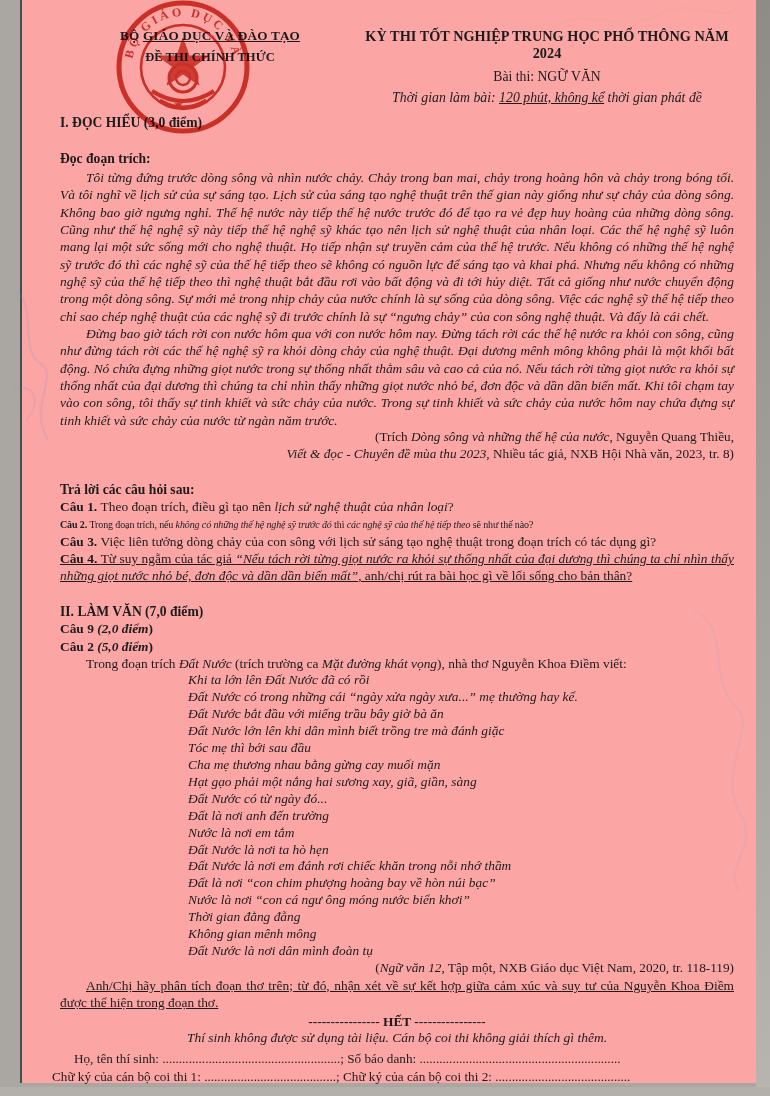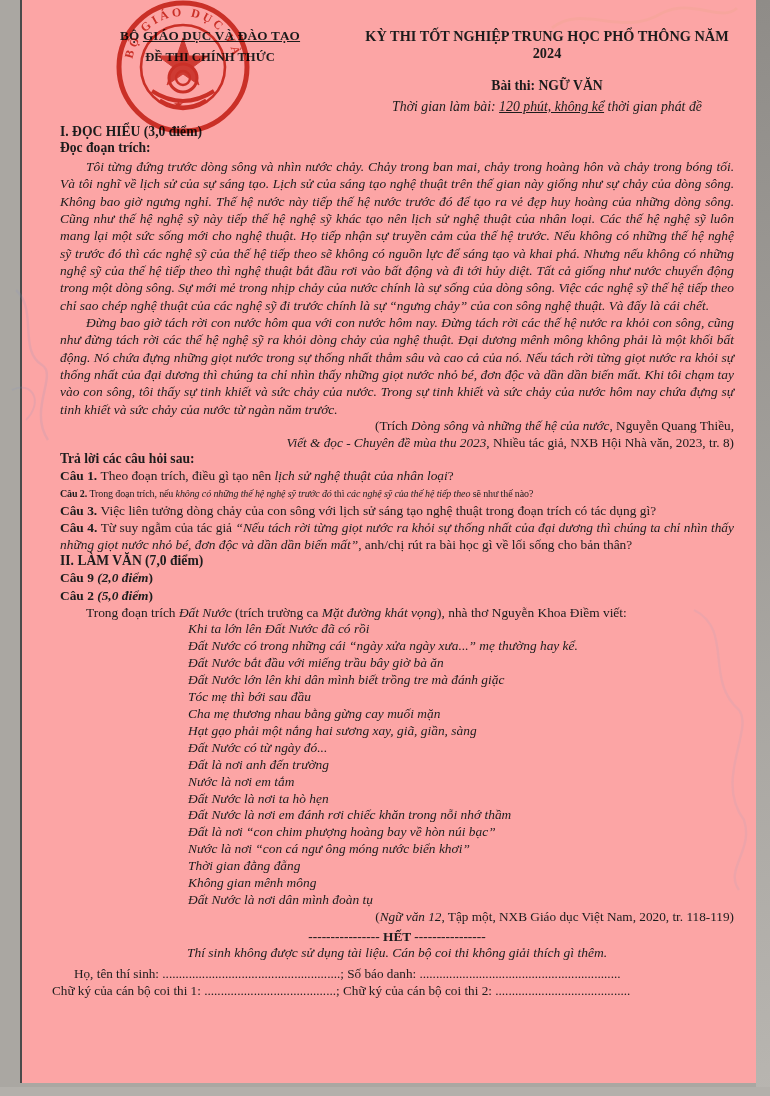--- a/index.html
+++ b/index.html
@@ -11,32 +11,32 @@
   .scan-edge-bottom{position:absolute;left:0;bottom:0;width:100%;height:9px;background:#b3b0ab;}
   .sheet{position:absolute;left:20px;top:0;width:736px;height:1083px;background:#fca5a5;
     border-left:2px solid #4a4a4a;color:#1c1c1c;padding:14px 22px 8px 38px;}
   .b{font-weight:bold}.i{font-style:italic}.u{text-decoration:underline}
   .hdr{display:flex;align-items:flex-start;margin-top:14px;}
   .hdr-left{width:300px;text-align:center;}
   .hdr-right{flex:1;text-align:center;}
   .t1{font-size:13.2px;font-weight:bold;letter-spacing:.2px;}
   .t2{font-size:12.6px;font-weight:bold;margin-top:6px;}
   .r1{font-size:14.3px;font-weight:bold;}
-  .r2{font-size:13.7px;font-weight:bold;margin-top:16px;}
+  .r2{font-size:13.7px;font-weight:normal;margin-top:7px;}
   .r3{font-size:13.8px;margin-top:5px;}
-  .sec{font-weight:bold;font-size:13.6px;}
+  .sec{font-weight:bold;font-size:13.6px;margin-top:20px;}
   .sec1{margin-top:9px;}
   .passage{font-style:italic;text-align:justify;font-size:13.45px;line-height:17.35px;margin-top:2px;}
   .passage p{text-indent:26px;}
   .cite{text-align:right;font-size:13.25px;line-height:16.6px;}
   .q{font-size:13.4px;line-height:17.2px;}
   .q.tight{font-size:10px;letter-spacing:-.12px;white-space:nowrap;overflow:hidden;}
   .body-line{font-size:13.4px;line-height:17.2px;}
   .ind{text-indent:26px;}
-  .just{text-align:justify;}
+  .just{text-align:justify;text-decoration:underline;}
   .poem{margin-left:128px;font-style:italic;font-size:13.4px;line-height:16.95px;}
   .center{text-align:center;}
   .het{font-weight:bold;font-size:13.4px;margin-top:3px;}
   .note{font-style:italic;font-size:13.5px;}
   .fill{font-size:13.2px;line-height:17.6px;white-space:nowrap;overflow:hidden;}
   .stamp{position:absolute;left:88px;top:-4px;width:146px;height:146px;
     mix-blend-mode:multiply;opacity:.88;pointer-events:none;}
   .bleed{position:absolute;pointer-events:none;}
 </style>
 </head>
@@ -128,18 +128,19 @@
       <div>Đất Nước là nơi ta hò hẹn</div>
       <div>Đất Nước là nơi em đánh rơi chiếc khăn trong nỗi nhớ thầm</div>
       <div>Đất là nơi “con chim phượng hoàng bay về hòn núi bạc”</div>
       <div>Nước là nơi “con cá ngư ông móng nước biển khơi”</div>
       <div>Thời gian đằng đẵng</div>
       <div>Không gian mênh mông</div>
       <div>Đất Nước là nơi dân mình đoàn tụ</div>
     </div>
   <div class="cite"><span class="">(</span><span class="i">Ngữ văn 12</span><span class="">, Tập một, NXB Giáo dục Việt Nam, 2020, tr. 118-119)</span></div>
 
+  <div class="body-line ind just">Anh/Chị hãy phân tích đoạn thơ trên; từ đó, nhận xét về sự kết hợp giữa cảm xúc và suy tư của Nguyễn Khoa Điềm được thể hiện trong đoạn thơ.</div>
 
   <div class="center het">---------------- HẾT ----------------</div>
   <div class="center note">Thí sinh không được sử dụng tài liệu. Cán bộ coi thi không giải thích gì thêm.</div>
   <div class="fill" style="margin-top:4px;margin-left:14px;">Họ, tên thí sinh: ......................................................; Số báo danh: .............................................................</div>
   <div class="fill" style="margin-left:-8px;">Chữ ký của cán bộ coi thi 1: ........................................; Chữ ký của cán bộ coi thi 2: .........................................</div>
 </div>
 
 </body></html>

